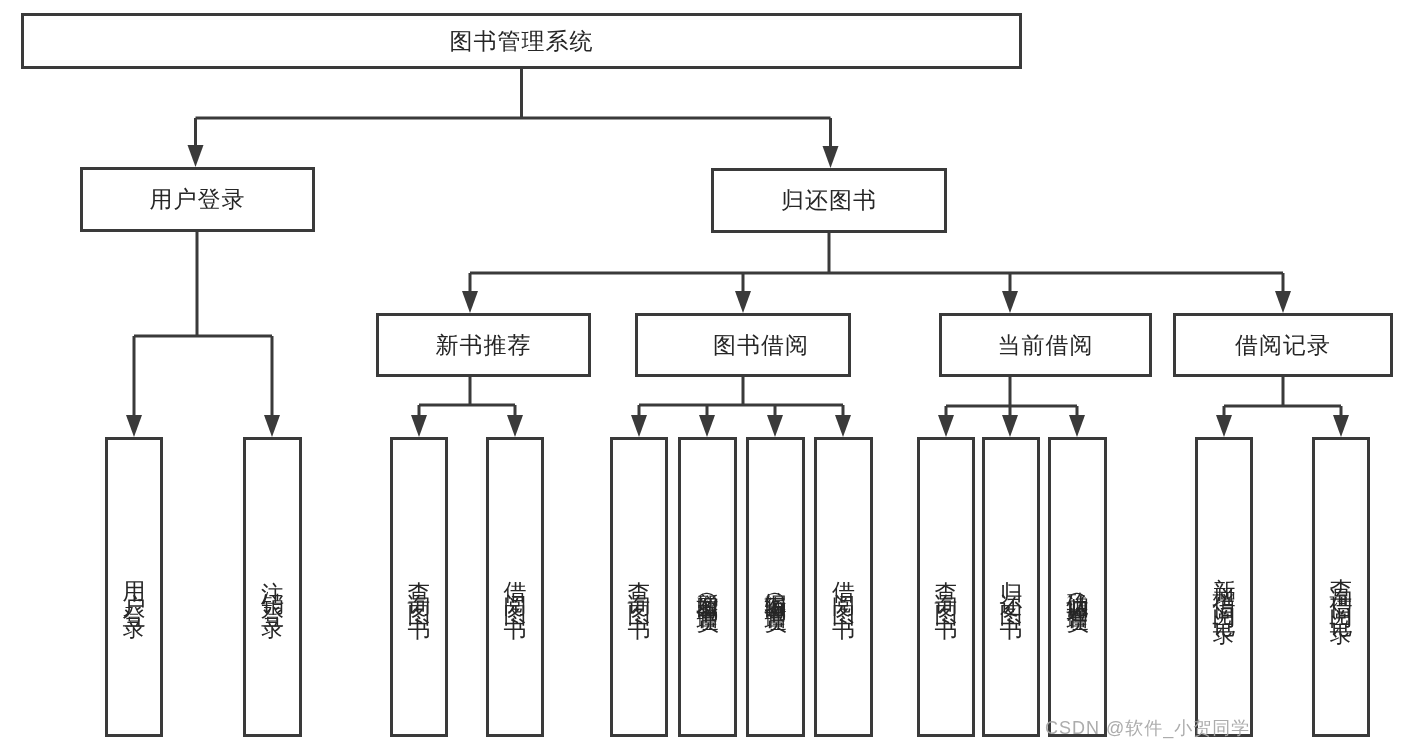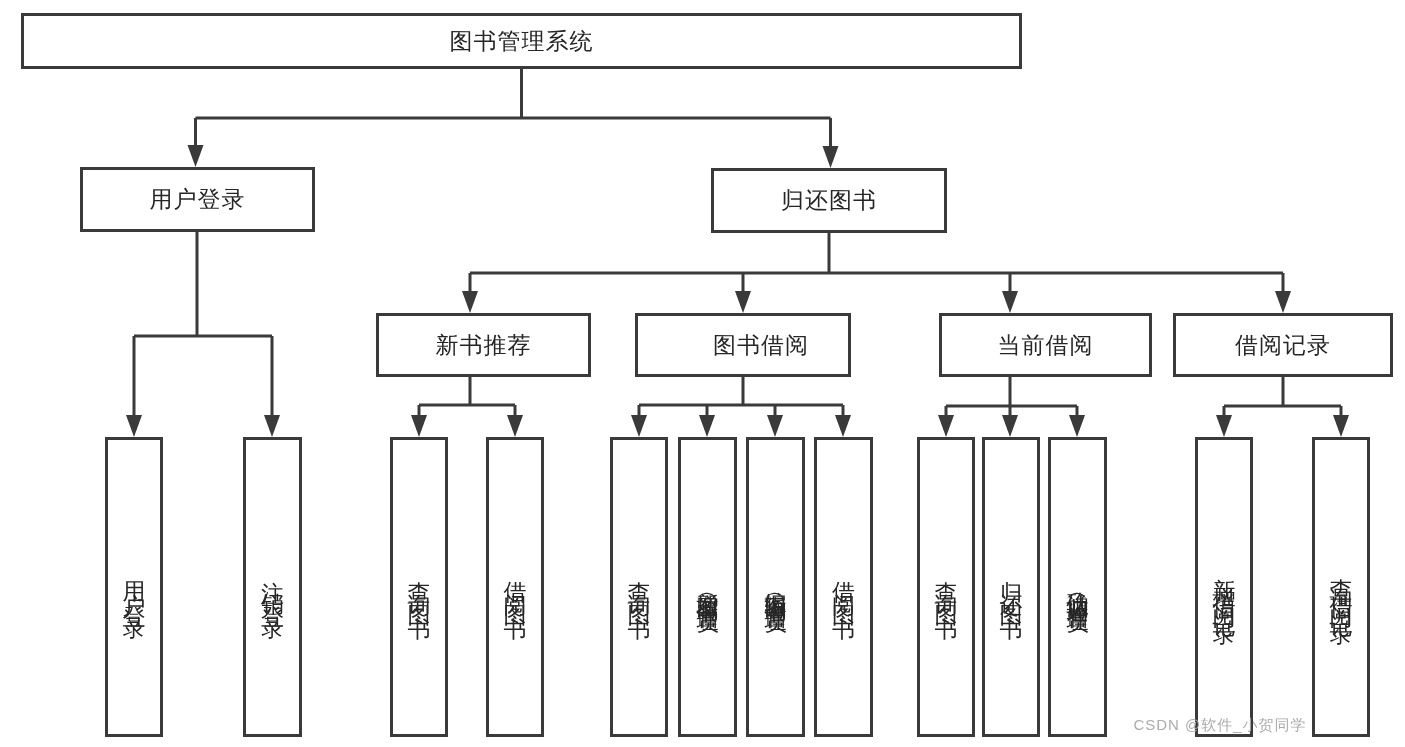--- a/index.html
+++ b/index.html
@@ -36,22 +36,22 @@
     position: absolute;
     left: 0; top: 0;
     width: 1405px; height: 747px;
     pointer-events: none;
   }
   .watermark {
     position: absolute;
     left: 1045px;
     top: 716px;
     width: 350px;
-    text-align: center;
-    font-size: 15px;
+    text-align: left;
+    font-size: 18px;
     color: rgba(168,168,168,0.95);
     letter-spacing: 1px;
     white-space: nowrap;
   }
 </style>
 </head>
 <body>
 
 <div id="stage">
 

